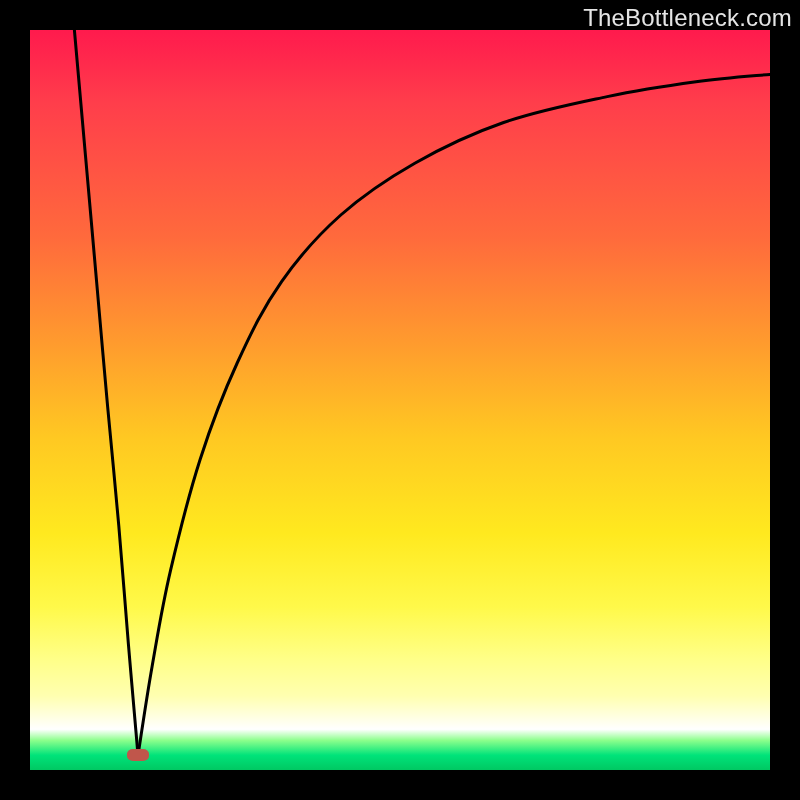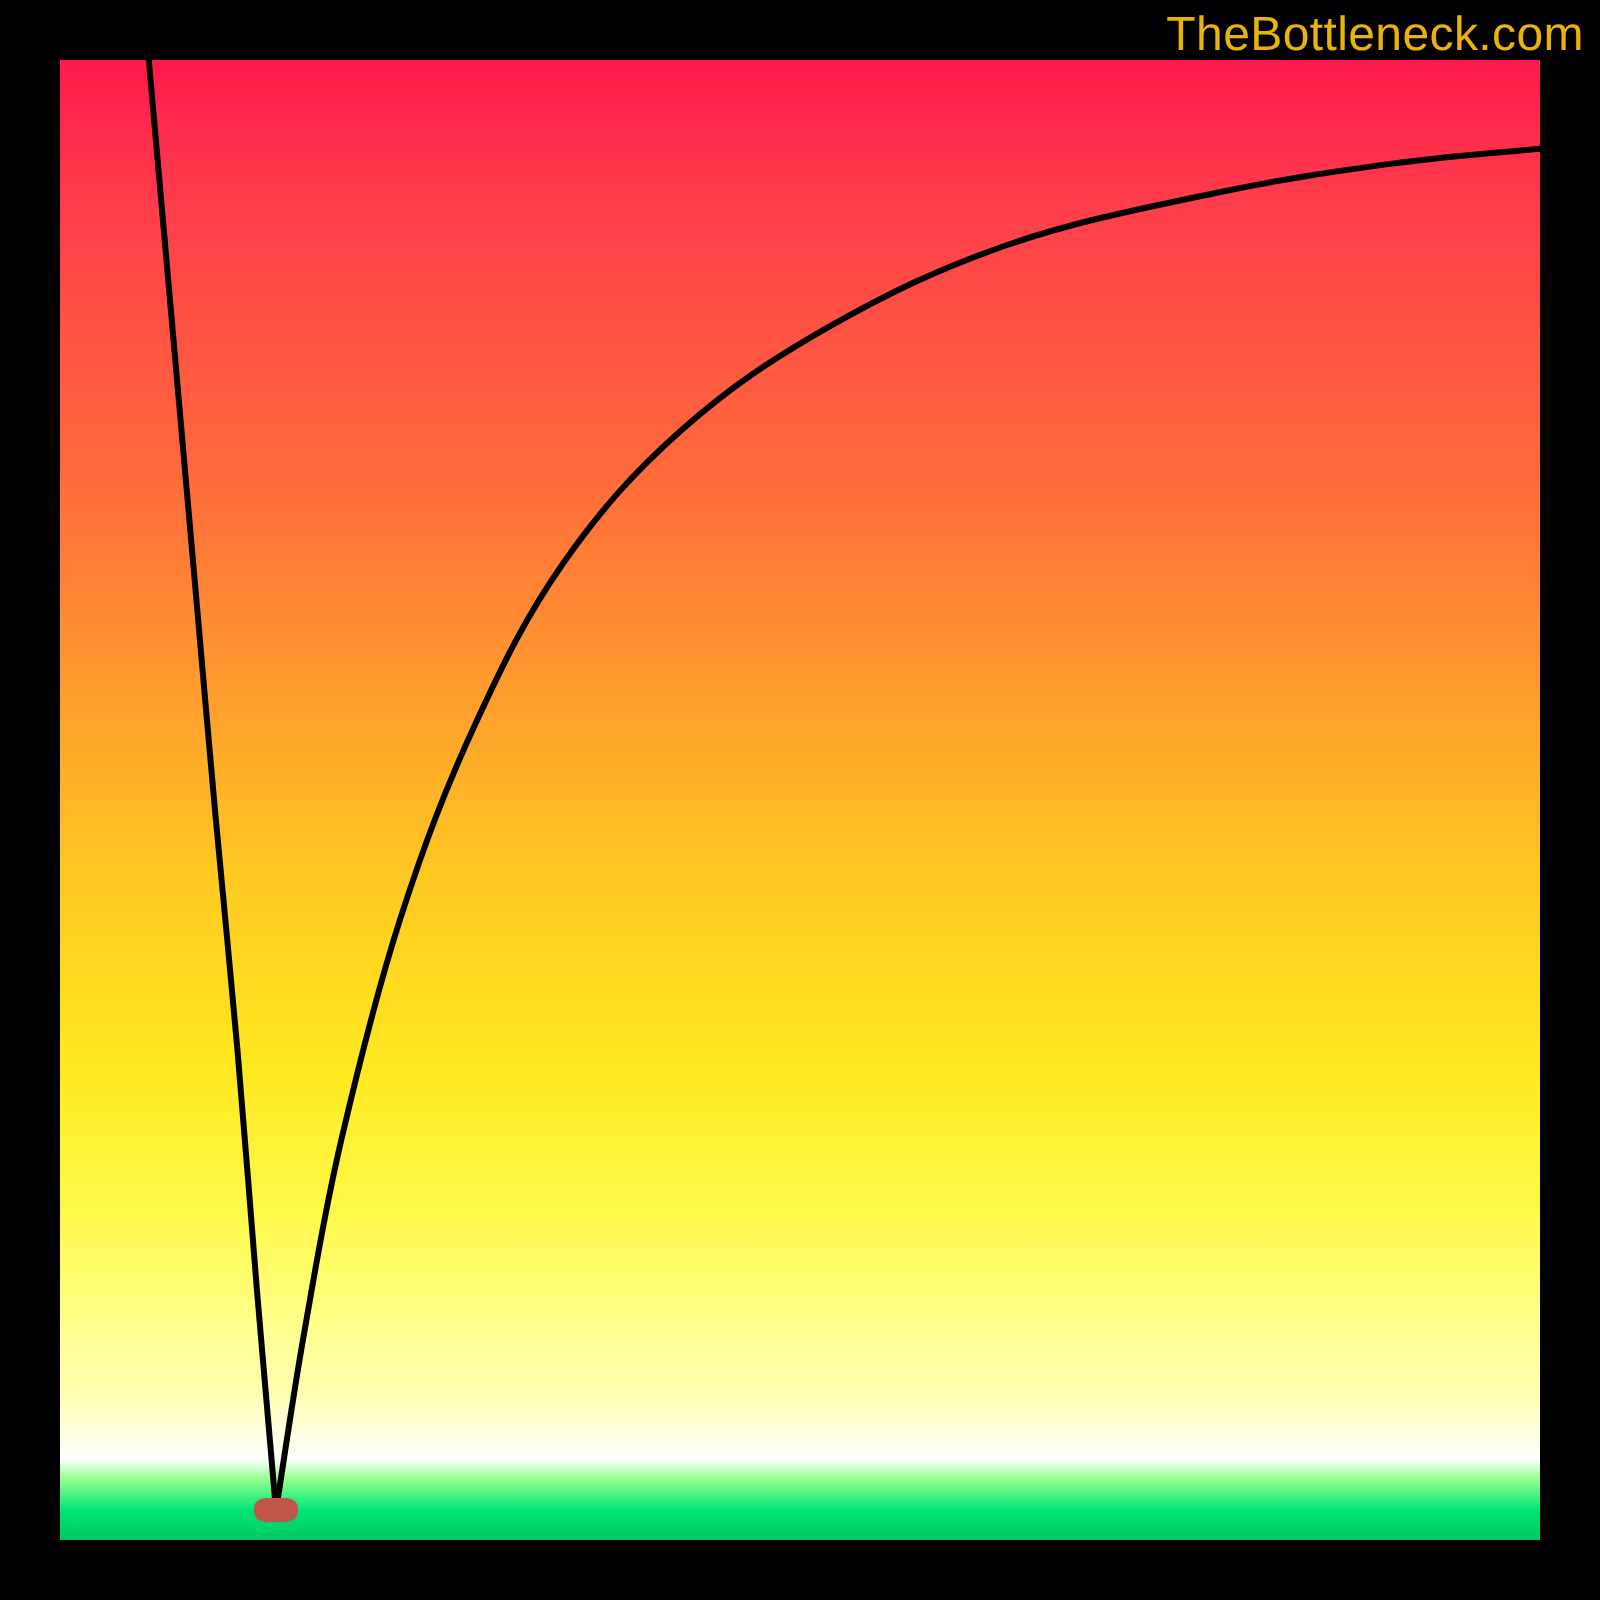--- a/index.html
+++ b/index.html
@@ -54,21 +54,21 @@
     width: 22px;
     height: 12px;
     background: #c0564b;
     border-radius: 6px / 5px;
     transform: translate(-50%, -50%);
   }
   .watermark {
     position: absolute;
     top: 4px;
     right: 8px;
-    color: #eab308;
+    color: #e5e5e5;
     font-size: 24px;
     font-weight: 400;
     letter-spacing: 0.2px;
     user-select: none;
   }
 </style>
 </head>
 <body>
 
 <div class="frame">

